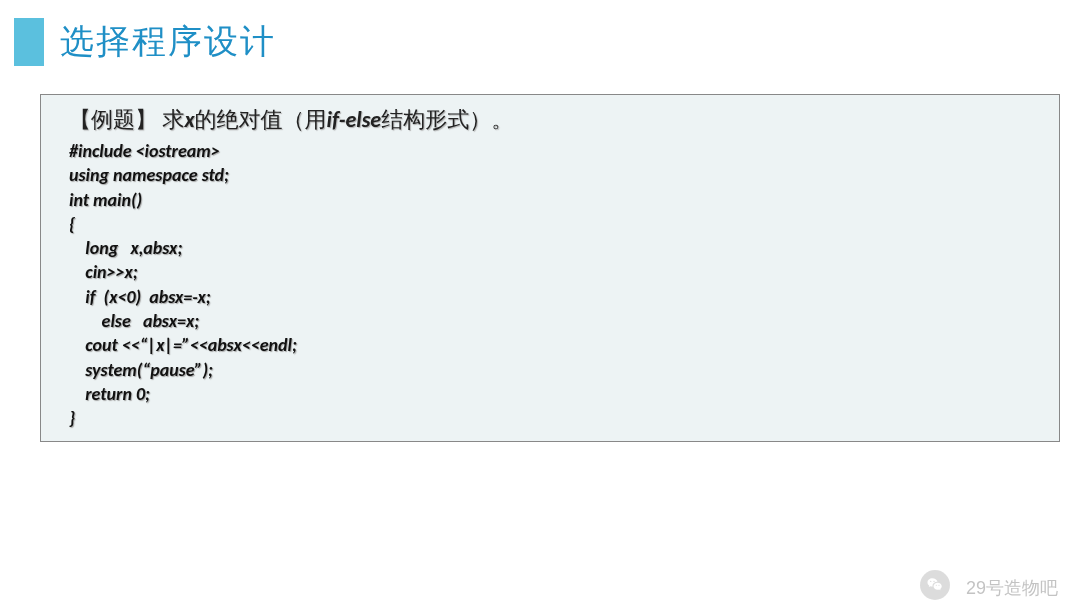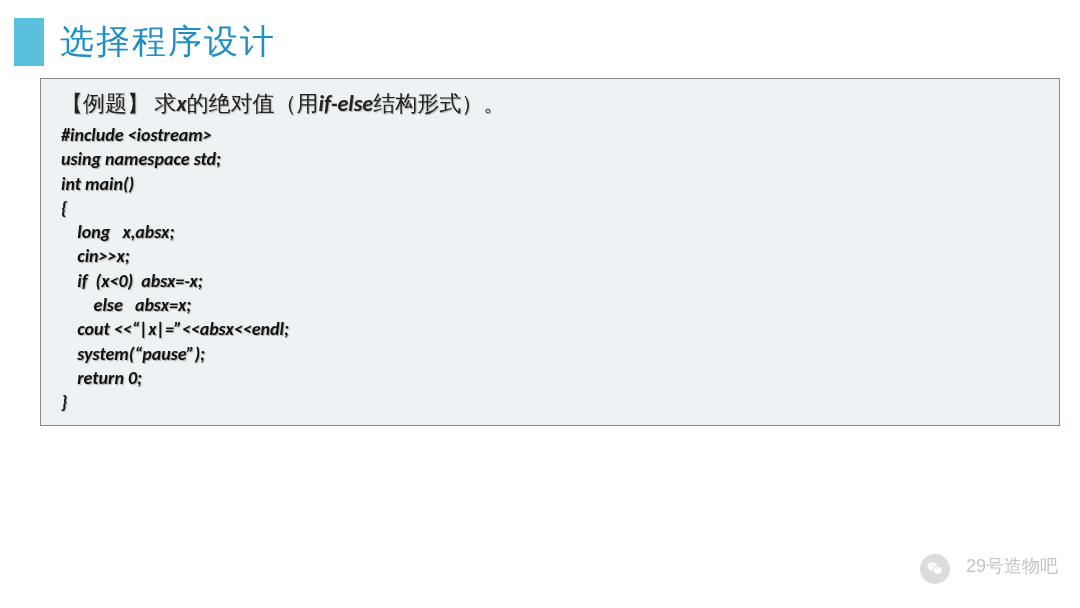--- a/index.html
+++ b/index.html
@@ -7,39 +7,39 @@
     width: 1080px;
     height: 608px;
     background: #ffffff;
     font-family: "Microsoft YaHei", "SimSun", sans-serif;
     position: relative;
     overflow: hidden;
   }
   .title-bar {
     display: flex;
     align-items: center;
-    padding: 18px 0 12px 14px;
+    padding: 18px 0 28px 14px;
   }
   .title-accent {
     width: 30px;
     height: 48px;
     background: #5bc0de;
     margin-right: 16px;
   }
   .title-text {
     color: #1f8fc6;
     font-size: 34px;
     font-weight: 400;
     letter-spacing: 2px;
   }
   .code-box {
     margin: 0 20px 0 40px;
     background: #edf3f4;
     border: 1px solid #888;
-    padding: 10px 16px 10px 20px;
+    padding: 10px 16px 10px 28px;
   }
   .problem-line {
     font-size: 22px;
     color: #222;
     text-shadow: 1px 1px 1px rgba(170,170,170,0.9);
     margin-bottom: 4px;
     font-family: "SimSun", serif;
   }
   .problem-line .en {
     font-family: "Calibri", "Arial", sans-serif;
@@ -52,23 +52,23 @@
     font-style: italic;
     font-size: 18px;
     line-height: 1.35;
     color: #111;
     text-shadow: 1px 1px 1px rgba(160,160,160,0.9);
     white-space: pre;
   }
   .watermark {
     position: absolute;
     right: 22px;
-    bottom: 24px;
+    bottom: 8px;
     display: flex;
-    align-items: flex-start;
+    align-items: flex-end;
     gap: 16px;
     opacity: 0.5;
   }
   .wm-icon {
     width: 30px;
     height: 30px;
     border-radius: 50%;
     background: #bbb;
     display: flex;
     align-items: center;

